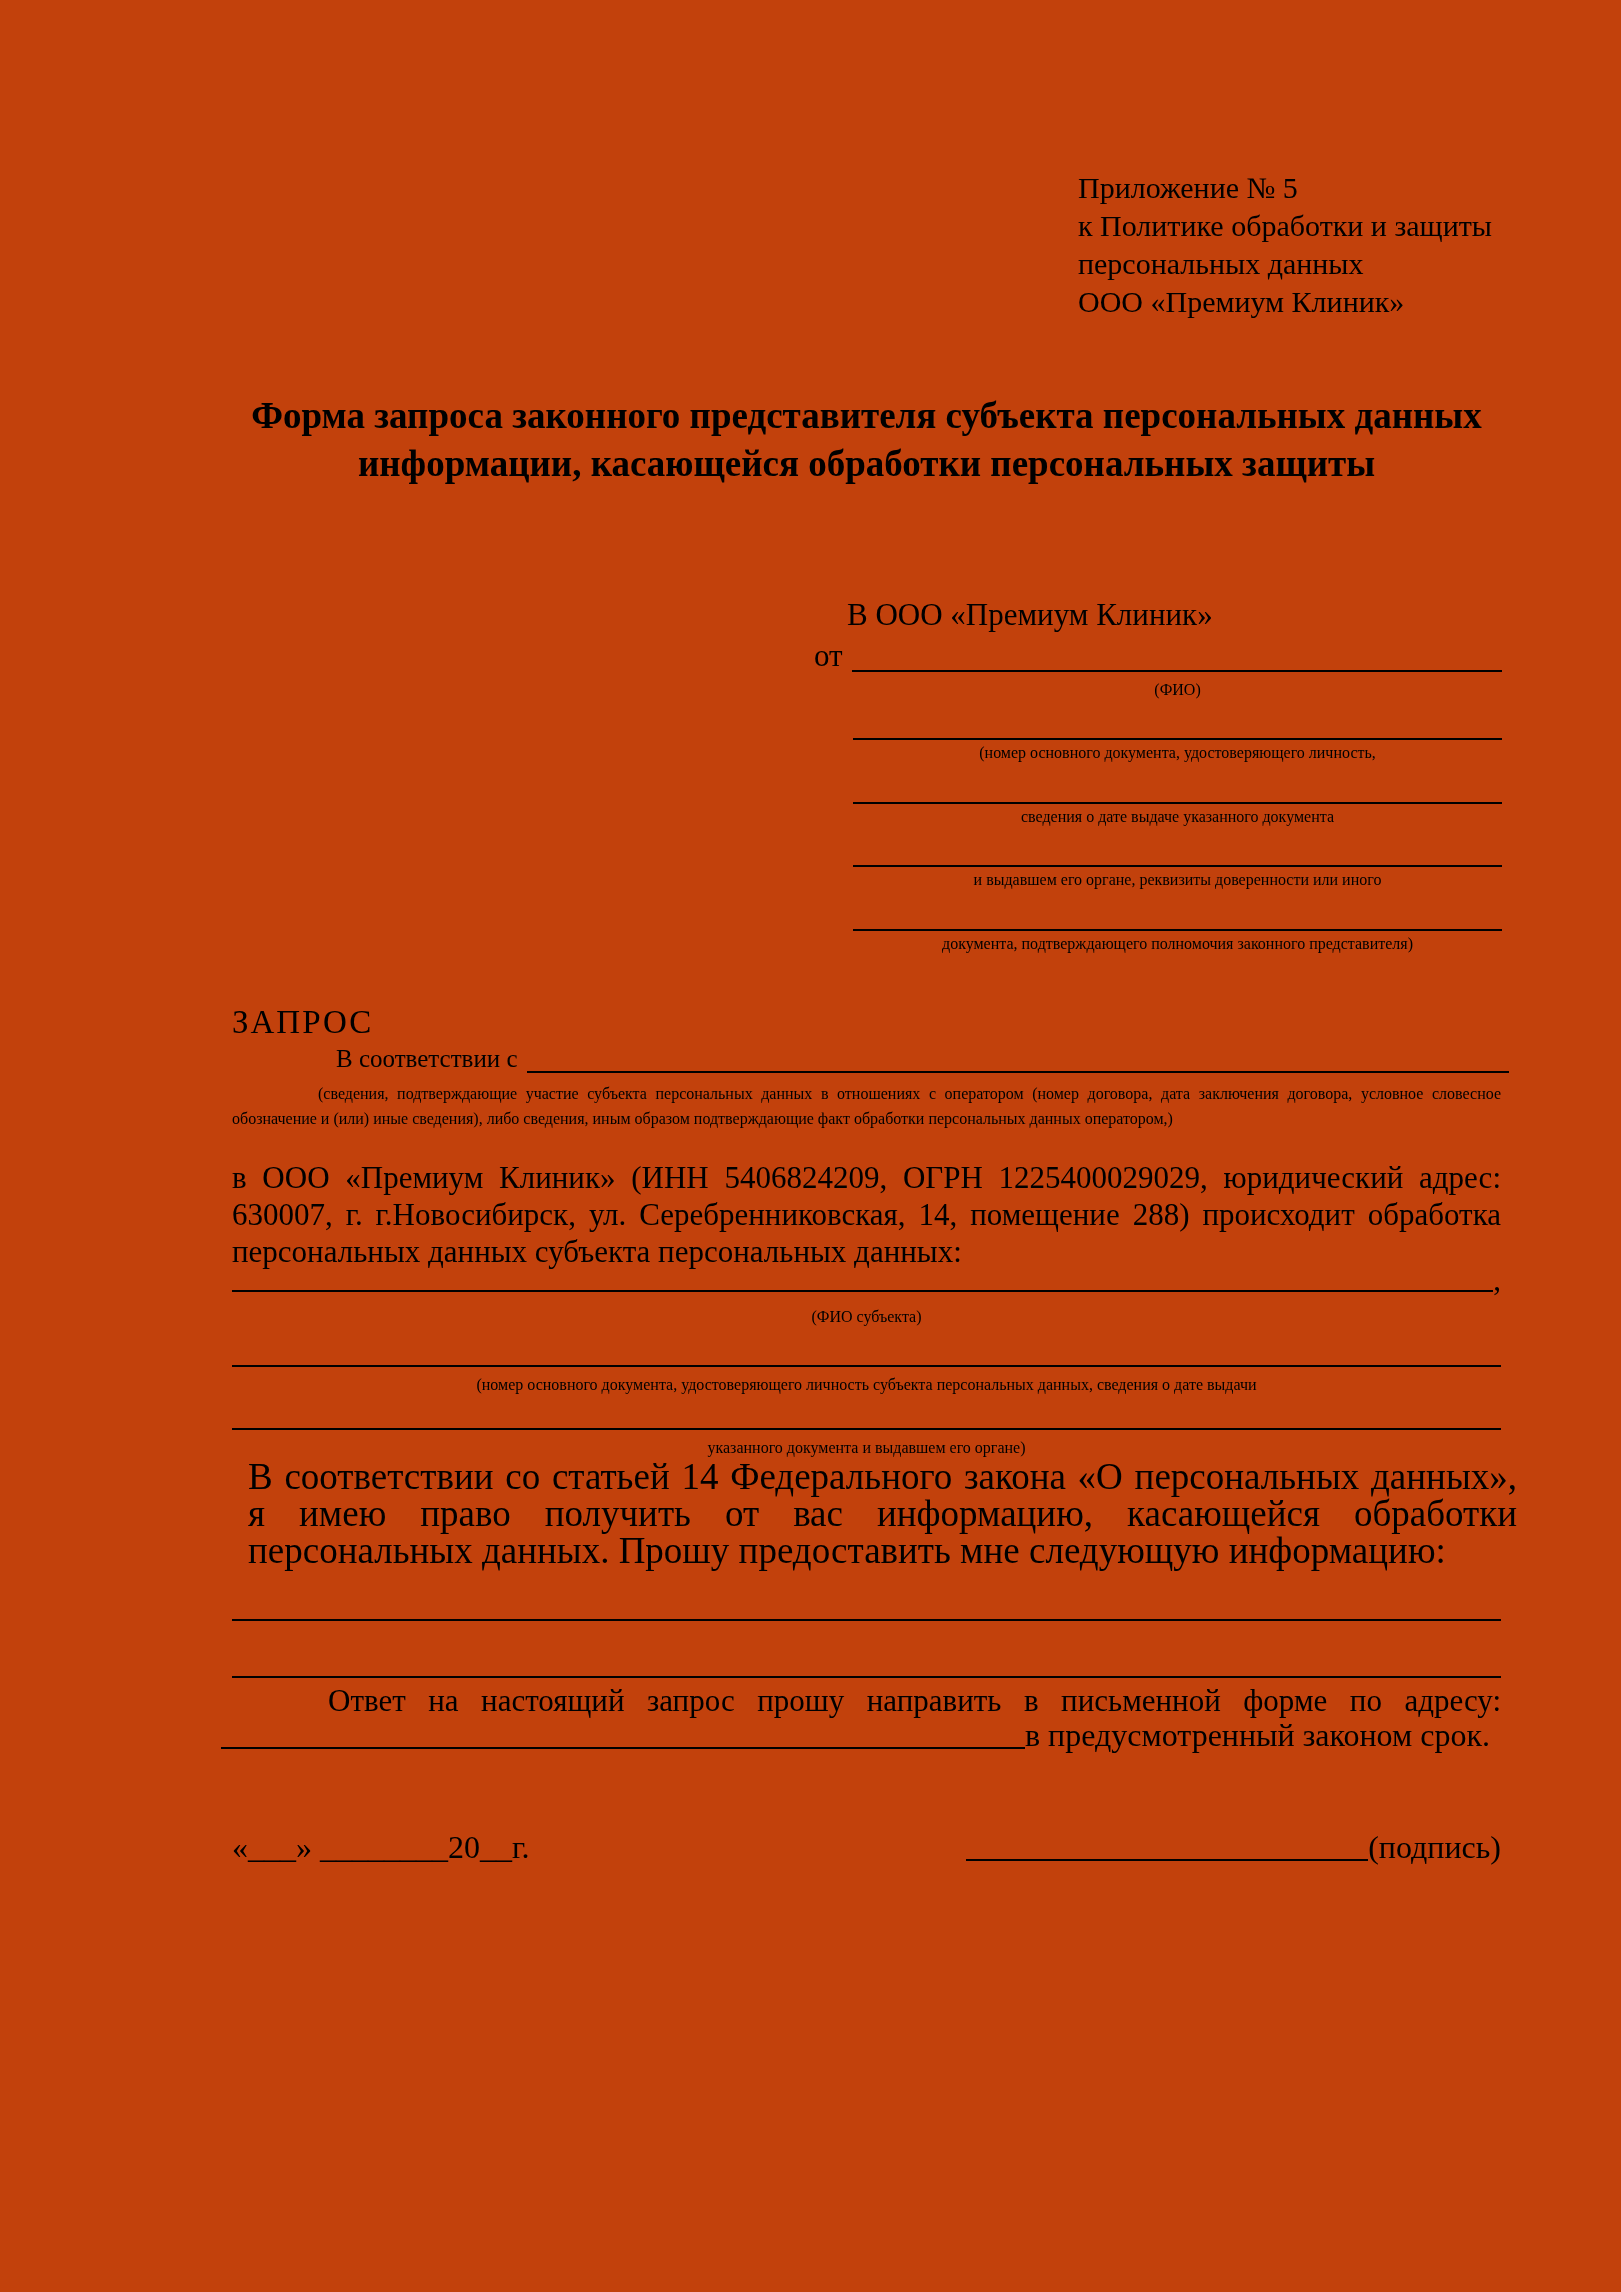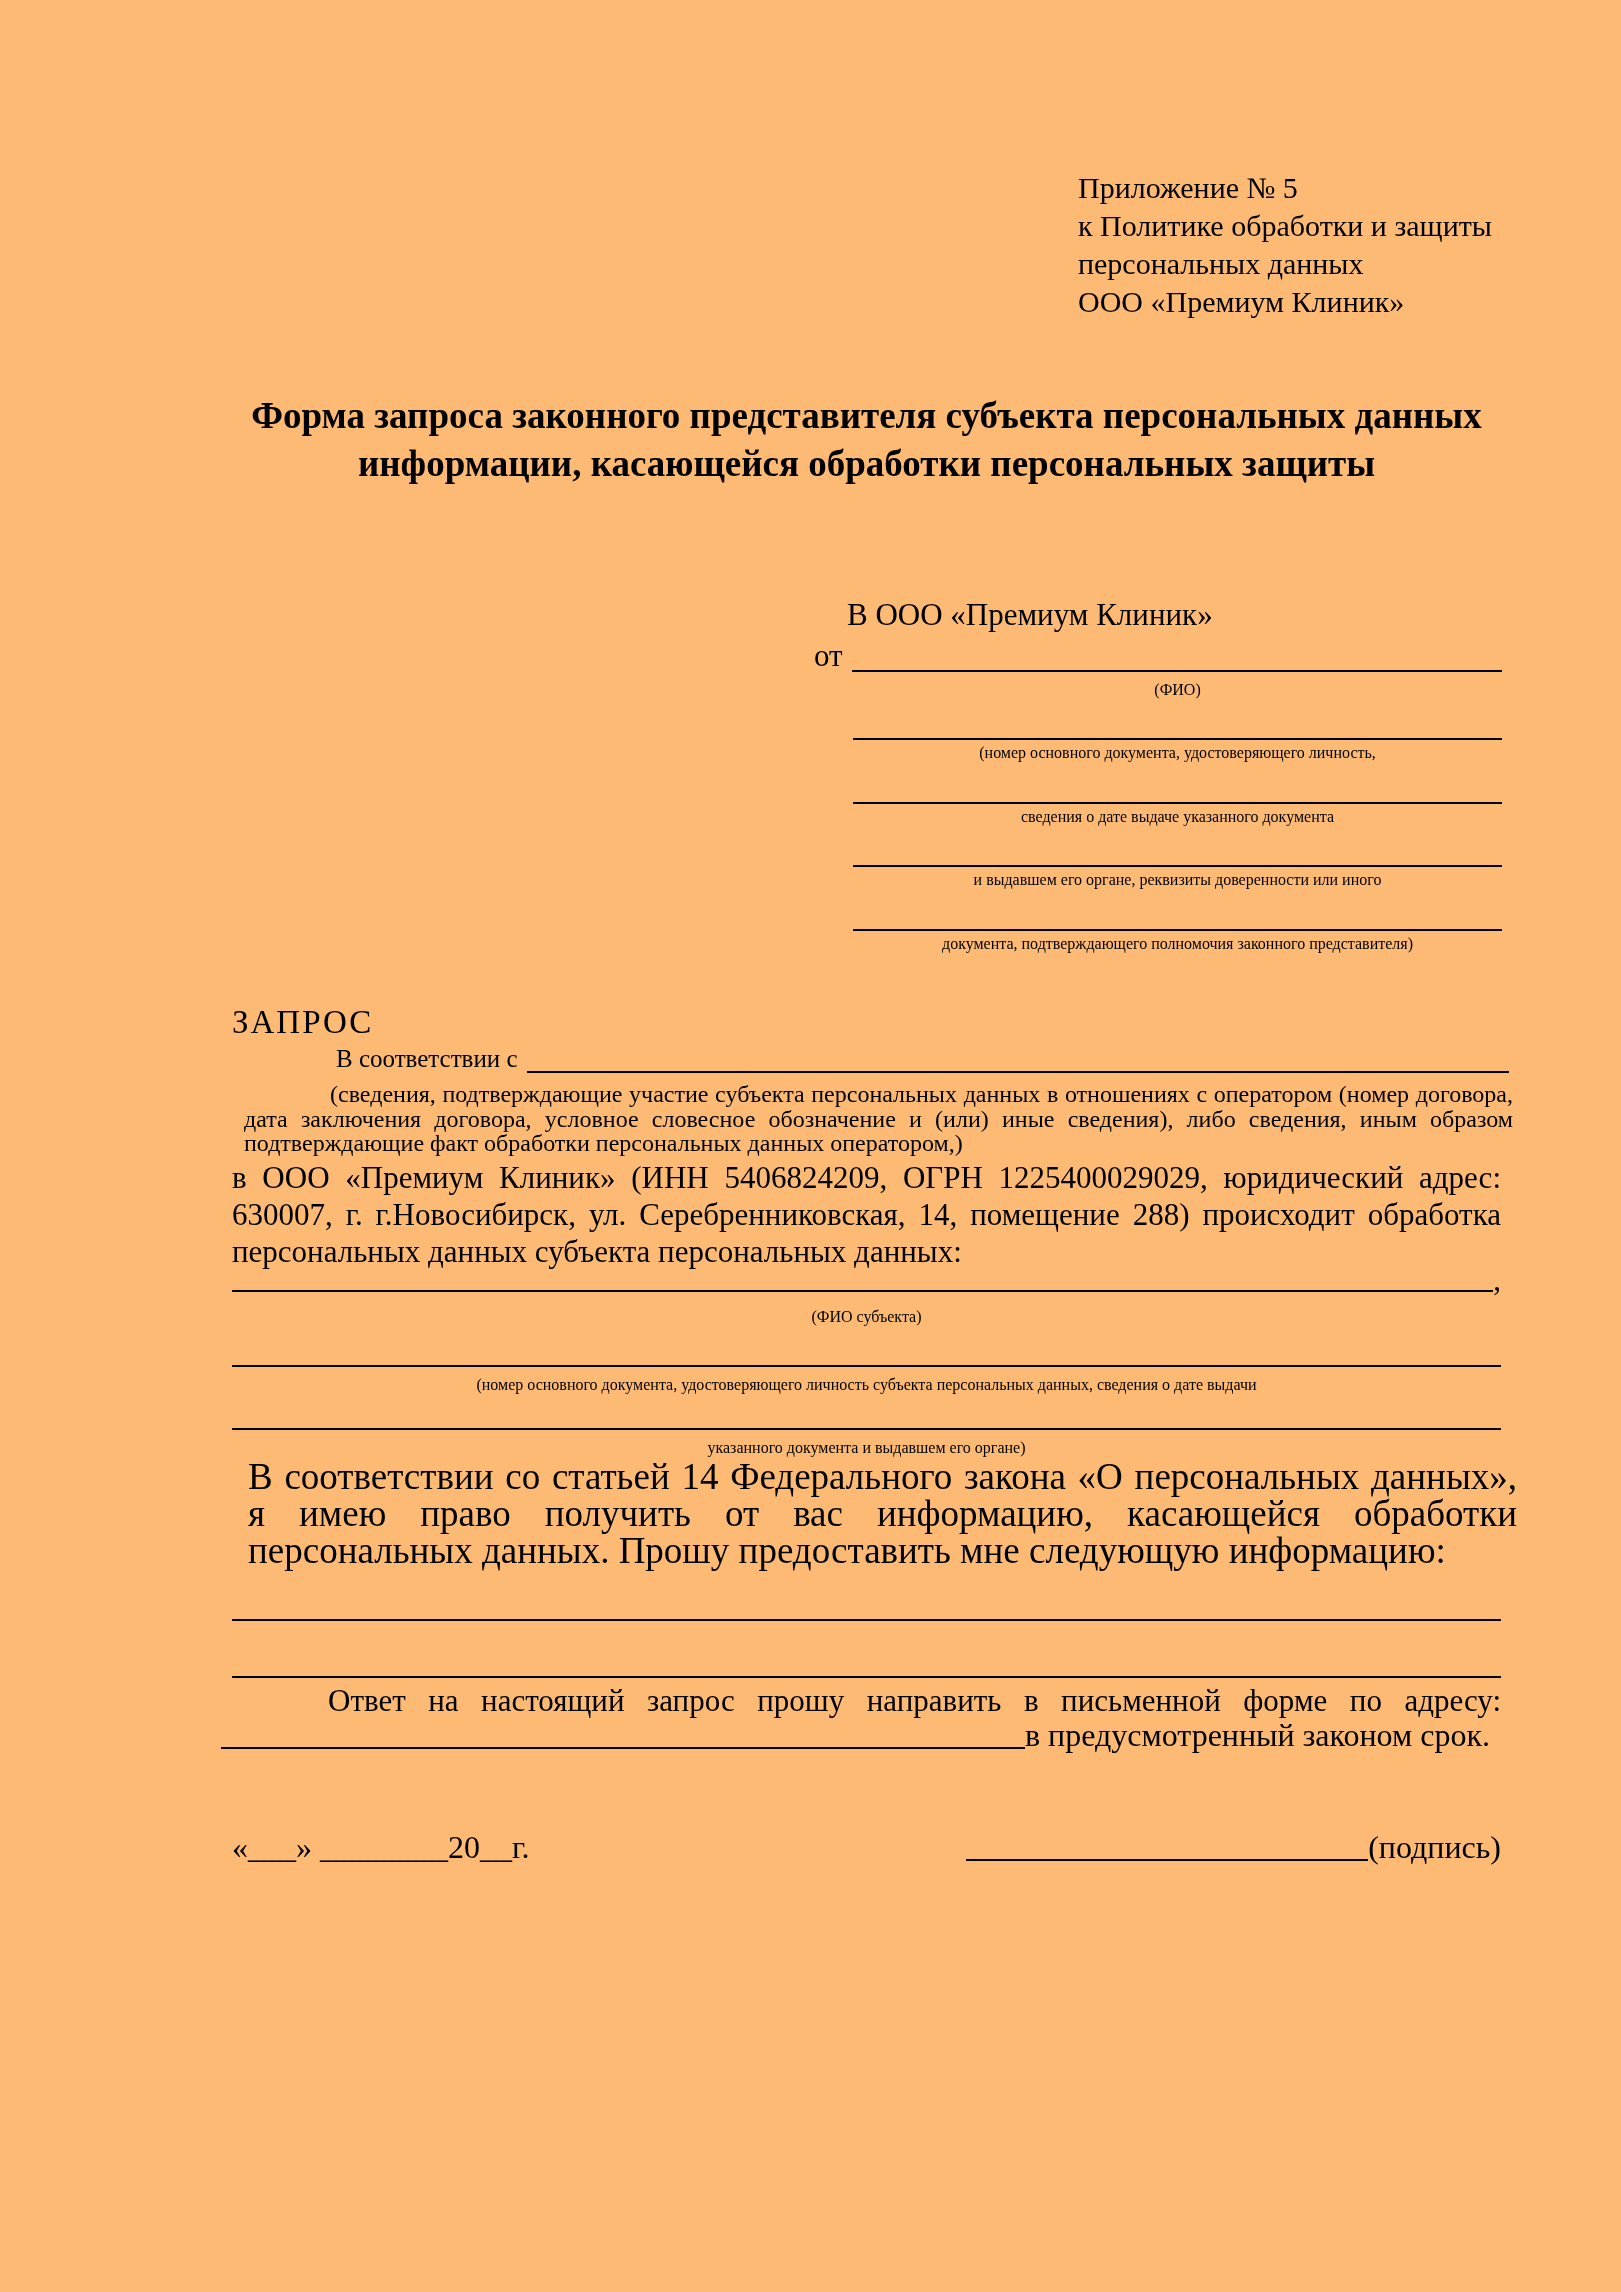--- a/index.html
+++ b/index.html
@@ -1,19 +1,19 @@
 <!DOCTYPE html>
 <html><head>
 <meta charset="utf-8">
 <style>
   html,body{margin:0;padding:0;background:#e0e0e0;}
   .page{
     position:relative;
     width:1621px;height:2293px;
-    background:#fdba74;
+    background:#c2410c;
     color:#000;
     font-family:"Liberation Serif","DejaVu Serif",serif;
     overflow:hidden;
   }
   
   .appendix{position:absolute;left:1078px;top:169px;font-size:30px;line-height:38px;}
   
   .title{position:absolute;left:232px;top:392px;width:1269px;text-align:center;
          font-weight:bold;font-size:37px;line-height:48px;white-space:nowrap;}
   
@@ -26,22 +26,22 @@
   .cap{font-size:16px;line-height:25.5px;text-align:center;}
   .addressee .blank-group{margin-top:3.9px;}
   .addressee .blank{height:32px;border-bottom:2.9px solid #000;margin-left:39px;}
   .addressee .cap{margin-left:39px;}
   
   .zapros{position:absolute;left:232px;top:1004px;width:1269px;text-align:left;
           font-size:33px;letter-spacing:2px;}
   .intro{position:absolute;left:240px;top:1039px;width:1269px;box-sizing:border-box;
          padding-left:96px;height:39px;font-size:25px;}
   .intro .label{white-space:nowrap;padding-right:9.8px;}
-  .smallprint{position:absolute;left:232px;top:1082px;width:1269px;font-size:24px;
-              line-height:24.5px;text-align:justify;text-indent:86px;margin-left:12px;}
+  .smallprint{position:absolute;left:232px;top:1082px;width:1269px;font-size:16px;
+              line-height:24.5px;text-align:justify;text-indent:86px;}
   .op-para{position:absolute;left:232px;top:1159px;width:1269px;font-size:31px;
            line-height:37px;text-align:justify;}
   .fio-line{position:absolute;left:232px;top:1262px;width:1269px;height:35px;font-size:31px;}
   .fio-cap{position:absolute;left:232px;top:1304px;width:1269px;}
   .doc-blank1{position:absolute;left:232px;top:1333px;width:1269px;height:32px;border-bottom:2.9px solid #000;}
   .doc-cap1{position:absolute;left:232px;top:1372px;width:1269px;}
   .doc-blank2{position:absolute;left:232px;top:1398px;width:1269px;height:30px;border-bottom:2.9px solid #000;}
   .doc-cap2{position:absolute;left:232px;top:1435px;width:1269px;}
   .law-para{position:absolute;left:248px;top:1458px;width:1269px;font-size:37px;
             line-height:37px;text-align:justify;}

